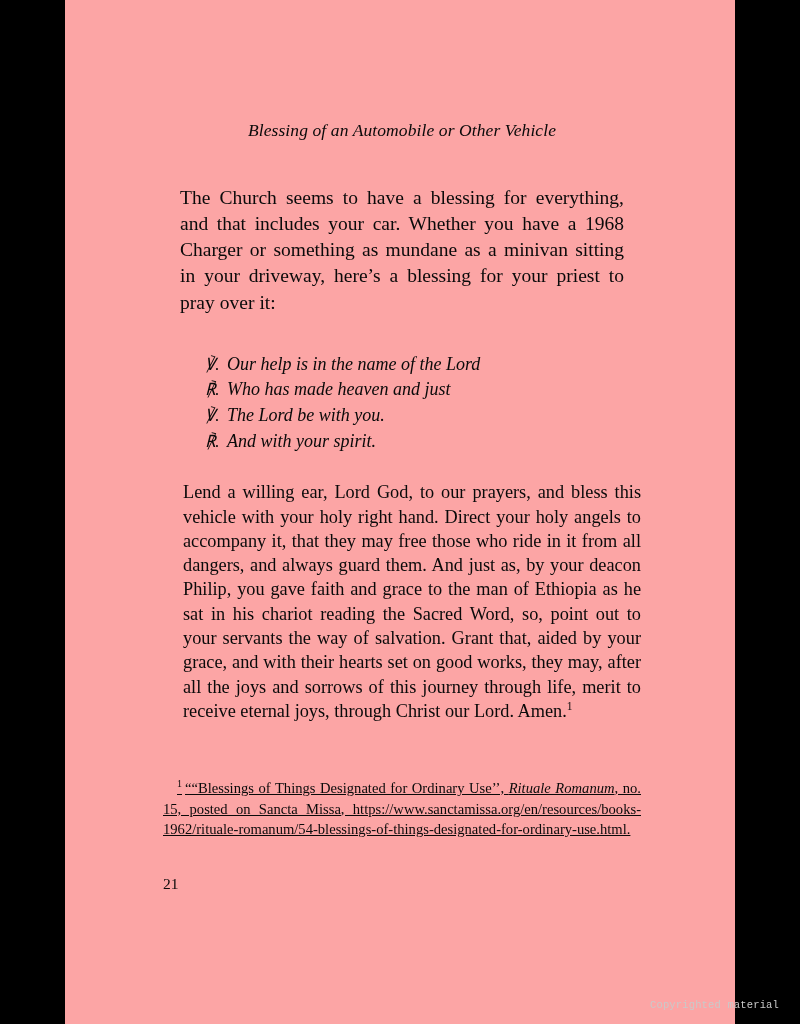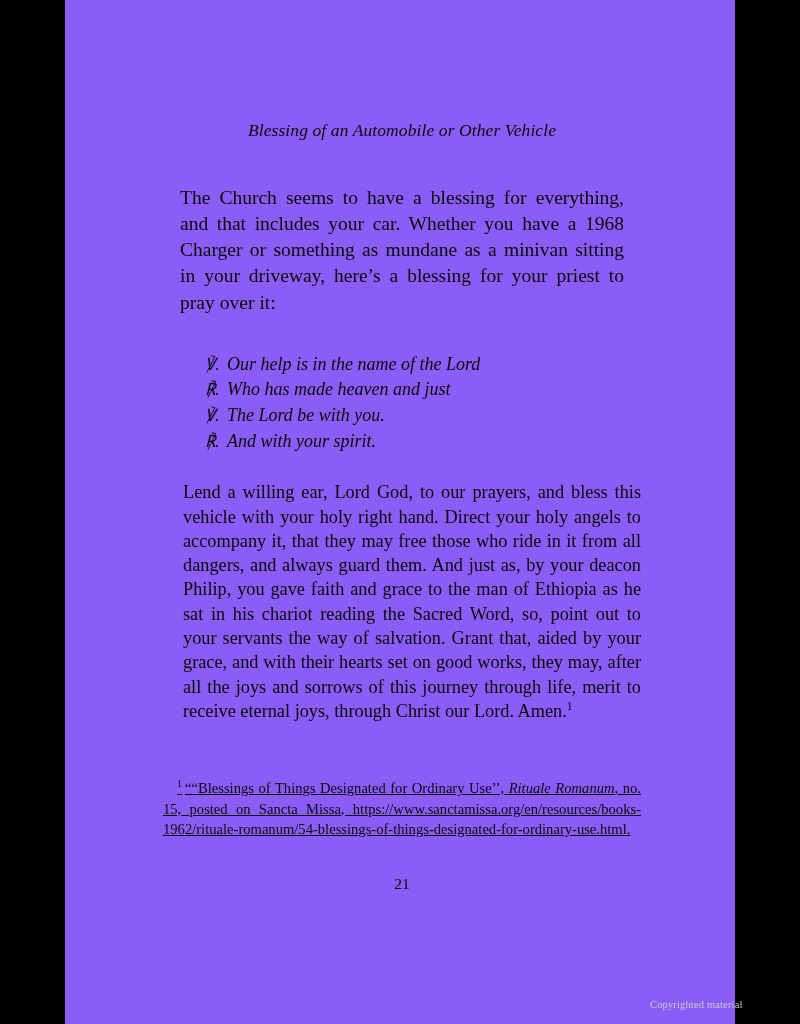--- a/index.html
+++ b/index.html
@@ -15,21 +15,21 @@
     font-family: "Liberation Serif", "DejaVu Serif", serif;
   }
 
   
   #page {
     position: absolute;
     left: 65px;
     top: 0;
     width: 670px;
     height: 1024px;
-    background: #8b5cf6;
+    background: #fca5a5;
     box-sizing: border-box;
   }
 
   
   #content {
     position: absolute;
     left: 98px;
     top: 0;
     width: 478px;
   }
@@ -121,31 +121,30 @@
     padding-right: 3px;
   }
   .footnote .ital { font-style: italic; }
 
   
   .folio {
     position: absolute;
     left: 98px;
     top: 875px;
     width: 478px;
-    text-align: center;
     font-size: 15.5px;
     color: #0a0a0a;
   }
 
   
   .watermark {
     position: absolute;
     left: 650px;
     top: 999px;
-    font-family: Liberation Serif, serif;
+    font-family: Liberation Mono, monospace;
     font-size: 10.5px;
     color: #c9c9c9;
     letter-spacing: 0.15px;
     white-space: nowrap;
   }
 </style>
 </head>
 <body>
 
 <div id="page">

